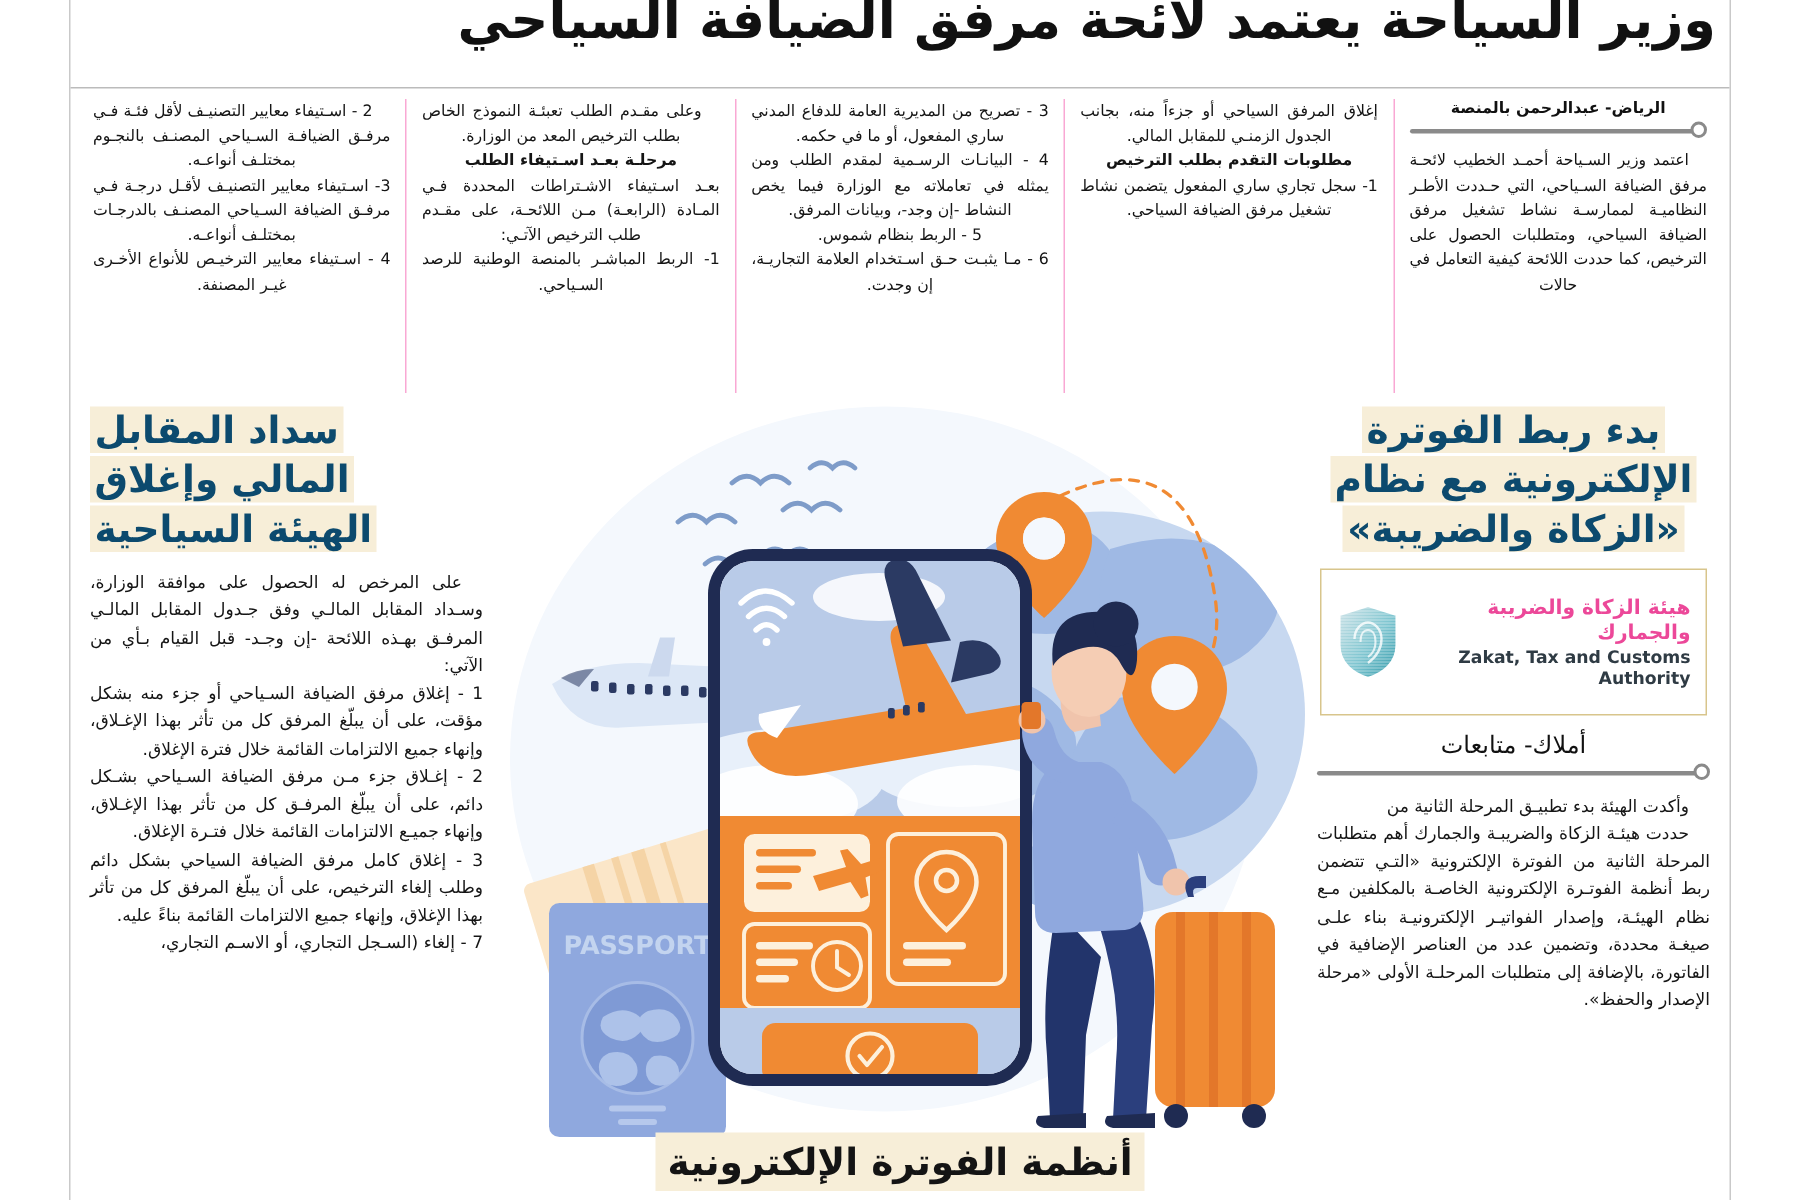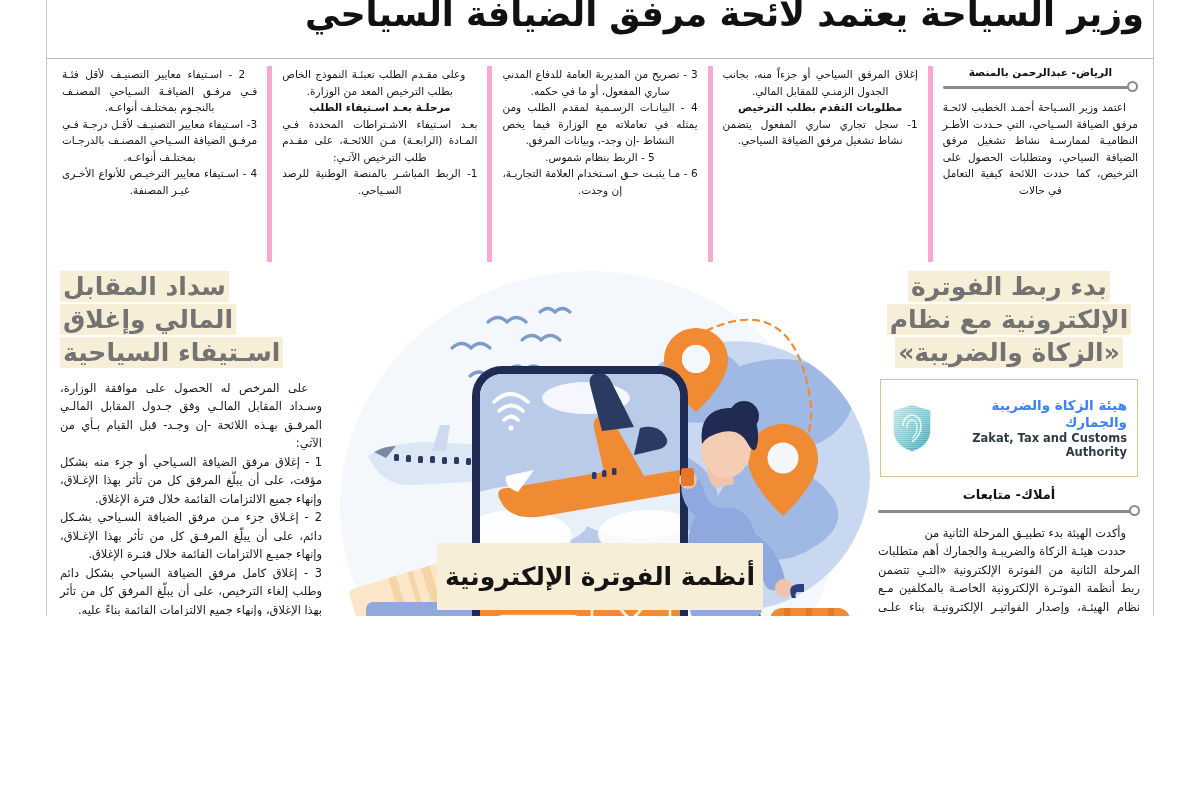--- a/index.html
+++ b/index.html
@@ -9,21 +9,21 @@
     width: 1200px;
     height: 800px;
     overflow: hidden;
     background: #ffffff;
     font-family: "DejaVu Sans", "Liberation Sans", sans-serif;
   }
 
   .page {
     position: relative;
     width: 1200px;
-    height: 616px;
+    height: 800px;
     background: #ffffff;
     overflow: hidden;
   }
 
   
   .rule-left, .rule-right {
     position: absolute;
     top: 0; bottom: 0;
     width: 1px;
     background: #c9c9c9;
@@ -73,21 +73,21 @@
 
   .topcol {
     flex: 1 1 0;
     padding: 0 10px;
     direction: rtl;
     text-align: justify;
     text-align-last: center;
     position: relative;
     overflow: hidden;
   }
-  .topcol + .topcol { border-right: 5px solid #f9a8d4; }
+  .topcol + .topcol { border-right: 1px solid #f9a8d4; }
 
   .topcol p {
     font-size: 10.5px;
     line-height: 1.58;
     color: #141414;
     margin: 0;
     text-align: justify;
   }
   .topcol p.b { font-weight: 700; text-align: center; }
   .topcol p.first { text-indent: 12px; }
@@ -154,21 +154,21 @@
     overflow: hidden;
   }
 
   
   .subhead {
     direction: rtl;
     text-align: left;
     font-weight: 700;
     font-size: 25px;
     line-height: 1.32;
-    color: #737373;
+    color: #0c4a6e;
     margin: 6px 0 10px 0;
   }
   .subhead.right-align { text-align: center; }
   .subhead span {
     background: #f7eed8;
     box-decoration-break: clone;
     -webkit-box-decoration-break: clone;
     padding: 1px 3px;
   }
 
@@ -195,43 +195,43 @@
     direction: rtl;
   }
   .logo-shield {
     width: 42px; height: 50px;
     flex: 0 0 42px;
   }
   .logo-words { direction: rtl; text-align: right; }
   .logo-ar {
     font-size: 13.5px;
     font-weight: 700;
-    color: #3b82f6;
+    color: #ec4899;
     display: block;
     line-height: 1.25;
   }
   .logo-en {
     font-size: 11.5px;
     font-weight: 700;
     color: #2f3b44;
     display: block;
     line-height: 1.25;
     direction: ltr;
     text-align: right;
   }
 
   
   .tagline {
     direction: rtl;
     text-align: center;
     margin: 2px 0 8px 0;
   }
   .tagline-text {
-    font-size: 13px;
-    font-weight: 700;
+    font-size: 16px;
+    font-weight: 400;
     color: #111111;
     display: block;
     margin-bottom: 3px;
   }
   .tagline-bar { position: relative; height: 11px; }
   .tagline-bar .line {
     position: absolute; top: 5px; left: 0; right: 9px;
     height: 2.5px; background: #8a8a8a; border-radius: 2px;
   }
   .tagline-bar .dot {
@@ -253,21 +253,21 @@
     bottom: 6px;
     left: 0; right: 0;
     text-align: center;
     direction: rtl;
   }
   .caption span {
     background: #f7eed8;
     font-size: 25px;
     font-weight: 700;
     color: #141414;
-    padding: 18px 8px;
+    padding: 4px 8px;
     display: inline-block;
     line-height: 1.25;
   }
 </style>
 </head>
 <body>
 
 <div class="page">
 
   <div class="rule-left"></div>
@@ -567,21 +567,21 @@
       <div class="caption">
         <span>أنظمة الفوترة الإلكترونية</span>
       </div>
     </div>
 
     <div class="side-col">
 
       <div class="subhead">
         <span>سداد المقابل</span><br>
         <span>المالي وإغلاق</span><br>
-        <span>اسـتيفاء السياحية</span>
+        <span>الهيئة السياحية</span>
       </div>
 
       <div class="body-text">
         <p class="ind">على المرخص له الحصول على موافقة الوزارة، وسـداد المقابل المالـي وفق جـدول المقابل المالـي المرفـق بهـذه اللائحة -إن وجـد- قبل القيام بـأي من الآتي:</p>
         <p>1 - إغلاق مرفق الضيافة السـياحي أو جزء منه بشكل مؤقت، على أن يبلّغ المرفق كل من تأثر بهذا الإغـلاق، وإنهاء جميع الالتزامات القائمة خلال فترة الإغلاق.</p>
         <p>2 - إغـلاق جزء مـن مرفق الضيافة السـياحي بشـكل دائم، على أن يبلّغ المرفـق كل من تأثر بهذا الإغـلاق، وإنهاء جميـع الالتزامات القائمة خلال فتـرة الإغلاق.</p>
         <p>3 - إغلاق كامل مرفق الضيافة السياحي بشكل دائم وطلب إلغاء الترخيص، على أن يبلّغ المرفق كل من تأثر بهذا الإغلاق، وإنهاء جميع الالتزامات القائمة بناءً عليه.</p>
         <p>7 - إلغاء (السـجل التجاري، أو الاسـم التجاري،</p>
       </div>
     </div>

